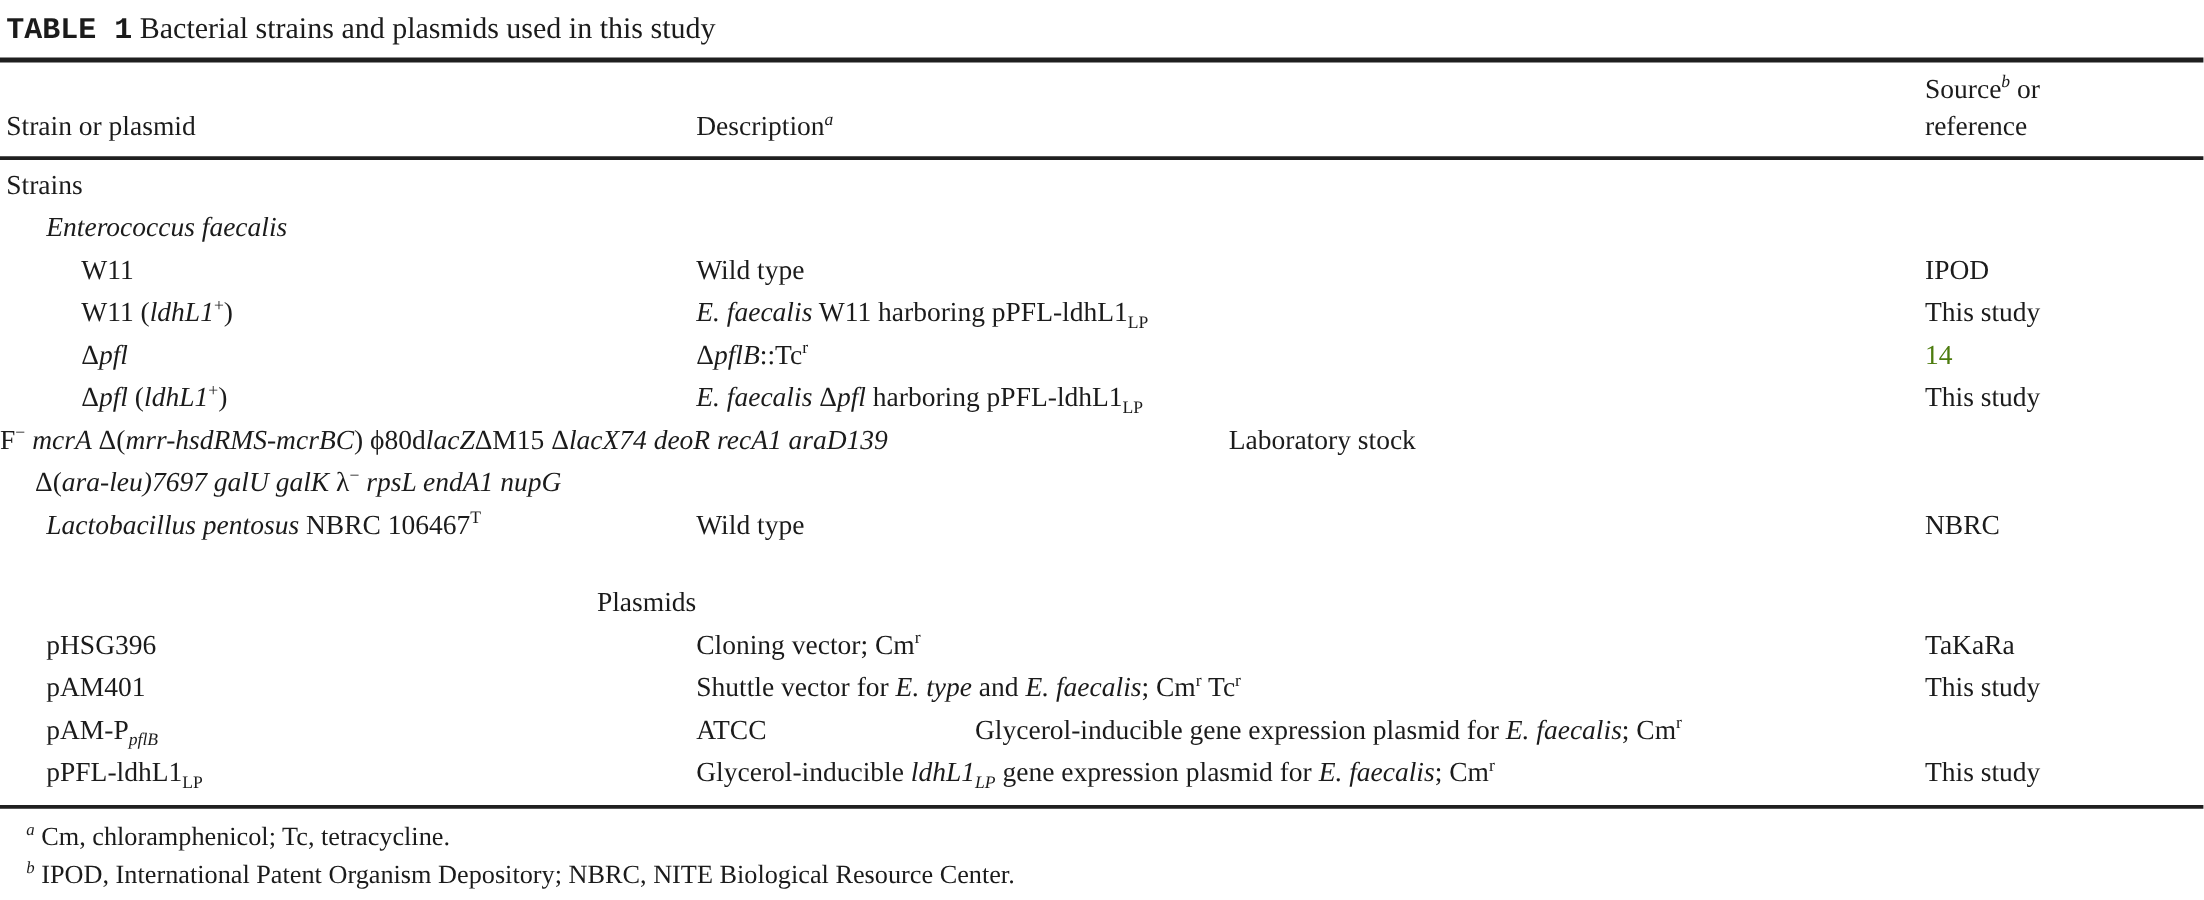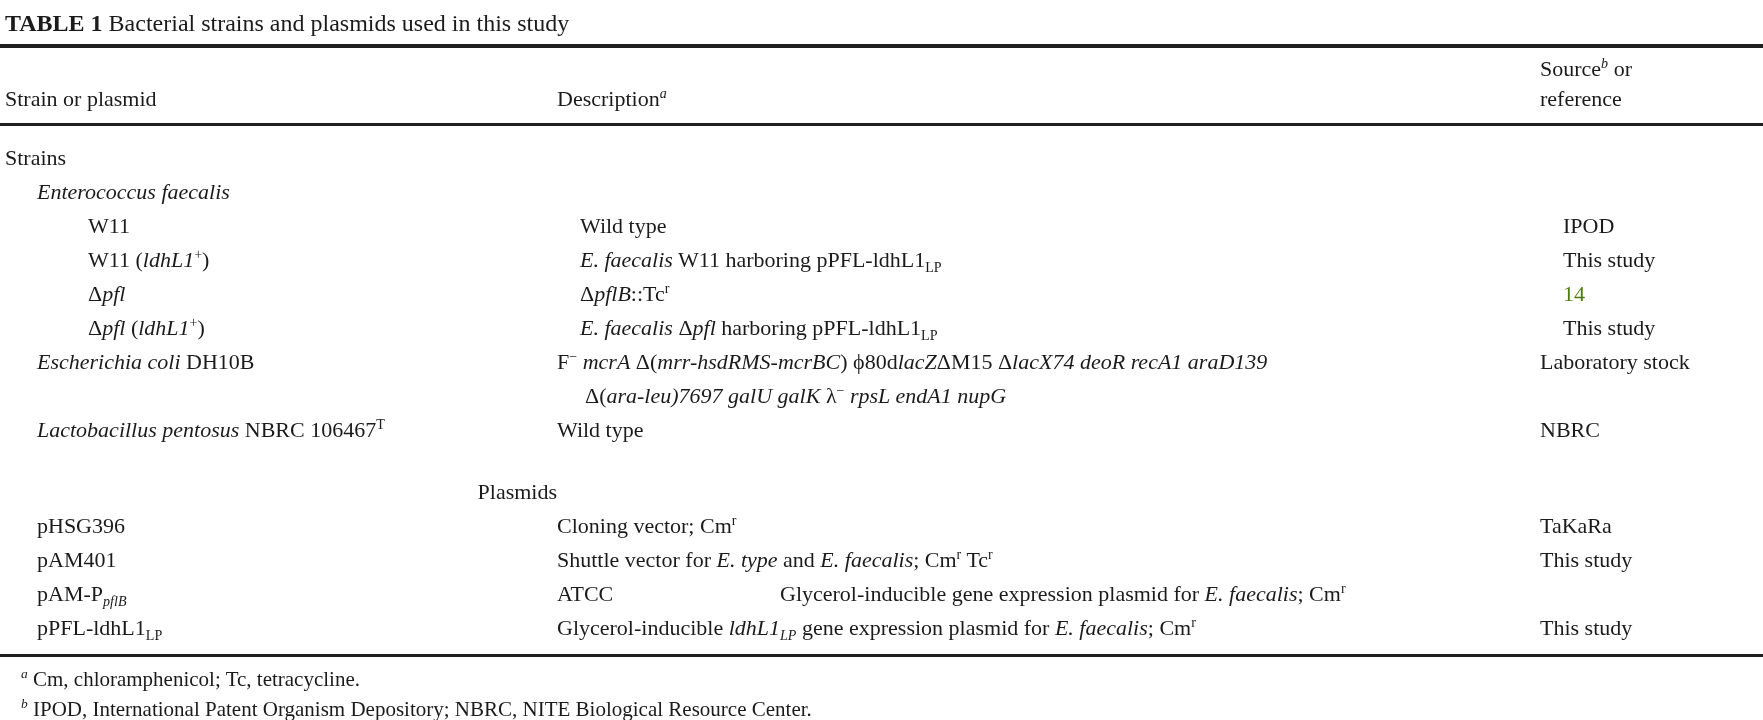--- a/index.html
+++ b/index.html
@@ -4,38 +4,38 @@
 <style>
   html,body{margin:0;padding:0;background:#ffffff;}
   body{
     width:1763px;height:720px;
     font-family:"Liberation Serif","DejaVu Serif",serif;
     color:#1b1b1b;
     -webkit-font-smoothing:antialiased;
   }
   .page{position:relative;width:1763px;height:720px;overflow:hidden;background:#ffffff;}
   .title{font-size:24px;line-height:34px;padding:6px 0 4px 5px;white-space:nowrap;}
-  .bold{font-weight:bold;}
+  .bold{font-weight:bold;font-family:Liberation Mono, monospace;}
   .ital{font-style:italic;}
   .sup{vertical-align:super;font-size:0.64em;line-height:0;}
   .sub{vertical-align:sub;font-size:0.64em;line-height:0;}
   .link{color:#4d7c0f;cursor:pointer;}
   .rule{width:1763px;background:#1f1f1f;}
   .rule-top{height:4px;}
   .rule-mid{height:3px;}
   .rule-bottom{height:3px;}
   .header{display:flex;align-items:flex-end;padding:6px 0 9px 0;font-size:22px;line-height:30px;}
   .col{white-space:nowrap;box-sizing:border-box;}
   .col1{width:557px;padding-left:5px;flex:none;}
   .col2{width:983px;flex:none;}
   .col3{flex:1;}
-  #table-body{padding-top:15px;padding-bottom:9px;}
+  #table-body{padding-top:3px;padding-bottom:9px;}
   .row{display:flex;font-size:22px;line-height:34px;}
   .indent-1{padding-left:37px;}
-  .indent-2{padding-left:65px;margin-left:23px;}
+  .indent-2{padding-left:65px;}
   .gap-before{margin-top:28px;text-align:right;}
   .desc-line.cont{padding-left:28px;}
   .footnotes{font-size:21px;line-height:30px;padding:7px 0 0 5px;margin-left:16px;}
 </style>
 </head>
 <body>
 
 <div class="page">
 
   <div class="title"><span class="bold">TABLE 1</span><span> Bacterial strains and plasmids used in this study</span></div>
@@ -92,21 +92,20 @@
 
   <div class="row">
     <div class="col col1 cell-name indent-2"><span>Δ</span><span class="ital">pfl</span><span> (</span><span class="ital">ldhL1</span><span class="sup">+</span><span>)</span></div>
     <div class="col col2 cell-desc">
           <div class="desc-line"><span class="ital">E. faecalis</span><span> Δ</span><span class="ital">pfl</span><span> harboring pPFL-ldhL1</span><span class="sub">LP</span></div>
         </div>
     <div class="col col3 cell-src"><span>This study</span></div>
   </div>
 
   <div class="row">
-    <div class="col col1 cell-name indent-1"><span class="ital">Escherichia coli</span><span> DH10B</span></div>
     <div class="col col2 cell-desc">
           <div class="desc-line"><span>F</span><span class="sup">−</span><span> </span><span class="ital">mcrA</span><span> Δ(</span><span class="ital">mrr-hsdRMS-mcrBC</span><span>) ϕ80d</span><span class="ital">lacZ</span><span>ΔM15 Δ</span><span class="ital">lacX74 deoR recA1 araD139</span></div>
           <div class="desc-line cont"><span>Δ(</span><span class="ital">ara-leu)7697 galU galK</span><span> λ</span><span class="sup">−</span><span> </span><span class="ital">rpsL endA1 nupG</span></div>
         </div>
     <div class="col col3 cell-src"><span>Laboratory stock</span></div>
   </div>
 
   <div class="row">
     <div class="col col1 cell-name indent-1"><span class="ital">Lactobacillus pentosus</span><span> NBRC 106467</span><span class="sup">T</span></div>
     <div class="col col2 cell-desc">

